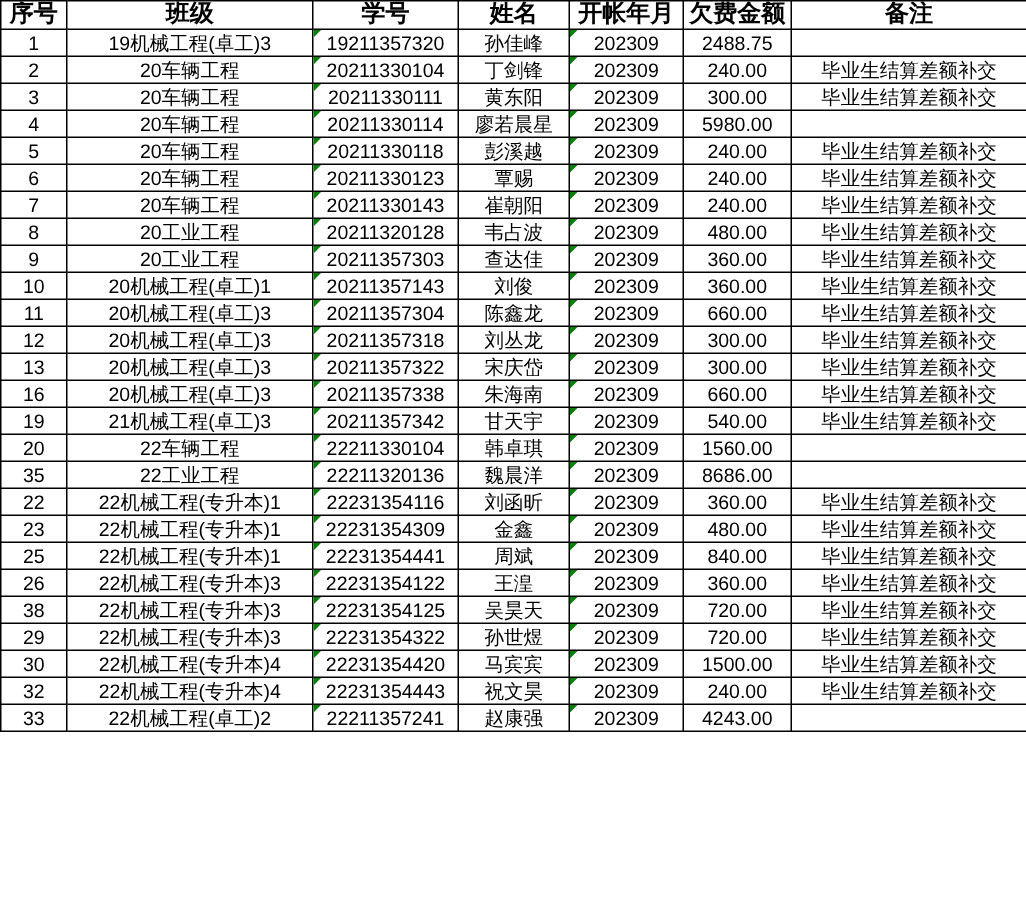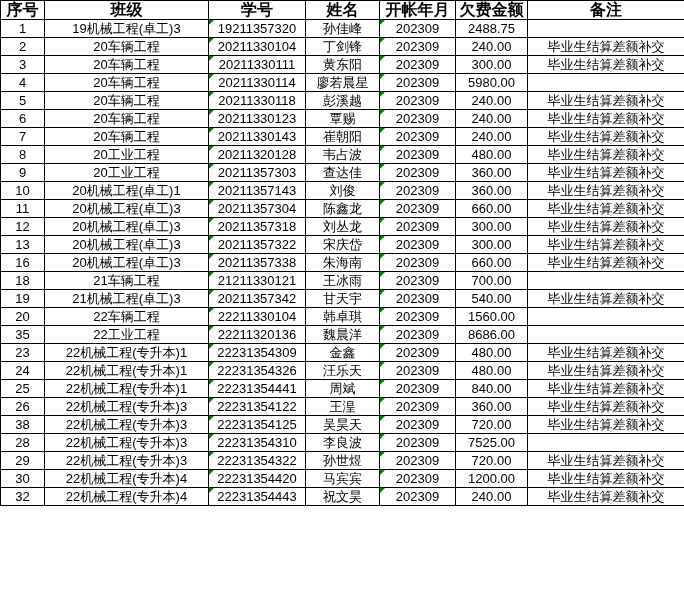--- a/index.html
+++ b/index.html
@@ -222,29 +222,20 @@
         <tr>
           <td><span class="cell-text">16</span></td>
           <td><span class="cell-text">20机械工程(卓工)3</span></td>
           <td><span class="tri"></span><span class="cell-text">20211357338</span></td>
           <td><span class="cell-text">朱海南</span></td>
           <td><span class="tri"></span><span class="cell-text">202309</span></td>
           <td><span class="cell-text">660.00</span></td>
           <td><span class="cell-text">毕业生结算差额补交</span></td>
         </tr>
         <tr>
-          <td><span class="cell-text">18</span></td>
-          <td><span class="cell-text">21车辆工程</span></td>
-          <td><span class="tri"></span><span class="cell-text">21211330121</span></td>
-          <td><span class="cell-text">王冰雨</span></td>
-          <td><span class="tri"></span><span class="cell-text">202309</span></td>
-          <td><span class="cell-text">700.00</span></td>
-          <td><span class="cell-text"></span></td>
-        </tr>
-        <tr>
           <td><span class="cell-text">19</span></td>
           <td><span class="cell-text">21机械工程(卓工)3</span></td>
           <td><span class="tri"></span><span class="cell-text">20211357342</span></td>
           <td><span class="cell-text">甘天宇</span></td>
           <td><span class="tri"></span><span class="cell-text">202309</span></td>
           <td><span class="cell-text">540.00</span></td>
           <td><span class="cell-text">毕业生结算差额补交</span></td>
         </tr>
         <tr>
           <td><span class="cell-text">20</span></td>
@@ -258,38 +249,38 @@
         <tr>
           <td><span class="cell-text">35</span></td>
           <td><span class="cell-text">22工业工程</span></td>
           <td><span class="tri"></span><span class="cell-text">22211320136</span></td>
           <td><span class="cell-text">魏晨洋</span></td>
           <td><span class="tri"></span><span class="cell-text">202309</span></td>
           <td><span class="cell-text">8686.00</span></td>
           <td><span class="cell-text"></span></td>
         </tr>
         <tr>
+          <td><span class="cell-text">22</span></td>
+          <td><span class="cell-text">22机械工程(专升本)1</span></td>
+          <td><span class="tri"></span><span class="cell-text">22231354116</span></td>
+          <td><span class="cell-text">刘函昕</span></td>
+          <td><span class="tri"></span><span class="cell-text">202309</span></td>
+          <td><span class="cell-text">360.00</span></td>
+          <td><span class="cell-text">毕业生结算差额补交</span></td>
+        </tr>
+        <tr>
           <td><span class="cell-text">23</span></td>
           <td><span class="cell-text">22机械工程(专升本)1</span></td>
           <td><span class="tri"></span><span class="cell-text">22231354309</span></td>
           <td><span class="cell-text">金鑫</span></td>
           <td><span class="tri"></span><span class="cell-text">202309</span></td>
           <td><span class="cell-text">480.00</span></td>
           <td><span class="cell-text">毕业生结算差额补交</span></td>
         </tr>
         <tr>
-          <td><span class="cell-text">24</span></td>
-          <td><span class="cell-text">22机械工程(专升本)1</span></td>
-          <td><span class="tri"></span><span class="cell-text">22231354326</span></td>
-          <td><span class="cell-text">汪乐天</span></td>
-          <td><span class="tri"></span><span class="cell-text">202309</span></td>
-          <td><span class="cell-text">480.00</span></td>
-          <td><span class="cell-text">毕业生结算差额补交</span></td>
-        </tr>
-        <tr>
           <td><span class="cell-text">25</span></td>
           <td><span class="cell-text">22机械工程(专升本)1</span></td>
           <td><span class="tri"></span><span class="cell-text">22231354441</span></td>
           <td><span class="cell-text">周斌</span></td>
           <td><span class="tri"></span><span class="cell-text">202309</span></td>
           <td><span class="cell-text">840.00</span></td>
           <td><span class="cell-text">毕业生结算差额补交</span></td>
         </tr>
         <tr>
           <td><span class="cell-text">26</span></td>
@@ -303,54 +294,54 @@
         <tr>
           <td><span class="cell-text">38</span></td>
           <td><span class="cell-text">22机械工程(专升本)3</span></td>
           <td><span class="tri"></span><span class="cell-text">22231354125</span></td>
           <td><span class="cell-text">吴昊天</span></td>
           <td><span class="tri"></span><span class="cell-text">202309</span></td>
           <td><span class="cell-text">720.00</span></td>
           <td><span class="cell-text">毕业生结算差额补交</span></td>
         </tr>
         <tr>
-          <td><span class="cell-text">28</span></td>
-          <td><span class="cell-text">22机械工程(专升本)3</span></td>
-          <td><span class="tri"></span><span class="cell-text">22231354310</span></td>
-          <td><span class="cell-text">李良波</span></td>
-          <td><span class="tri"></span><span class="cell-text">202309</span></td>
-          <td><span class="cell-text">7525.00</span></td>
-          <td><span class="cell-text"></span></td>
-        </tr>
-        <tr>
           <td><span class="cell-text">29</span></td>
           <td><span class="cell-text">22机械工程(专升本)3</span></td>
           <td><span class="tri"></span><span class="cell-text">22231354322</span></td>
           <td><span class="cell-text">孙世煜</span></td>
           <td><span class="tri"></span><span class="cell-text">202309</span></td>
           <td><span class="cell-text">720.00</span></td>
           <td><span class="cell-text">毕业生结算差额补交</span></td>
         </tr>
         <tr>
           <td><span class="cell-text">30</span></td>
           <td><span class="cell-text">22机械工程(专升本)4</span></td>
           <td><span class="tri"></span><span class="cell-text">22231354420</span></td>
           <td><span class="cell-text">马宾宾</span></td>
           <td><span class="tri"></span><span class="cell-text">202309</span></td>
-          <td><span class="cell-text">1200.00</span></td>
+          <td><span class="cell-text">1500.00</span></td>
           <td><span class="cell-text">毕业生结算差额补交</span></td>
         </tr>
         <tr>
           <td><span class="cell-text">32</span></td>
           <td><span class="cell-text">22机械工程(专升本)4</span></td>
           <td><span class="tri"></span><span class="cell-text">22231354443</span></td>
           <td><span class="cell-text">祝文昊</span></td>
           <td><span class="tri"></span><span class="cell-text">202309</span></td>
           <td><span class="cell-text">240.00</span></td>
           <td><span class="cell-text">毕业生结算差额补交</span></td>
+        </tr>
+        <tr>
+          <td><span class="cell-text">33</span></td>
+          <td><span class="cell-text">22机械工程(卓工)2</span></td>
+          <td><span class="tri"></span><span class="cell-text">22211357241</span></td>
+          <td><span class="cell-text">赵康强</span></td>
+          <td><span class="tri"></span><span class="cell-text">202309</span></td>
+          <td><span class="cell-text">4243.00</span></td>
+          <td><span class="cell-text"></span></td>
         </tr>
       </tbody>
   </table>
   <div class="watermark">
     <div class="smudge s1"></div>
     <div class="smudge s2"></div>
   </div>
 </div>
 
 </body></html>

